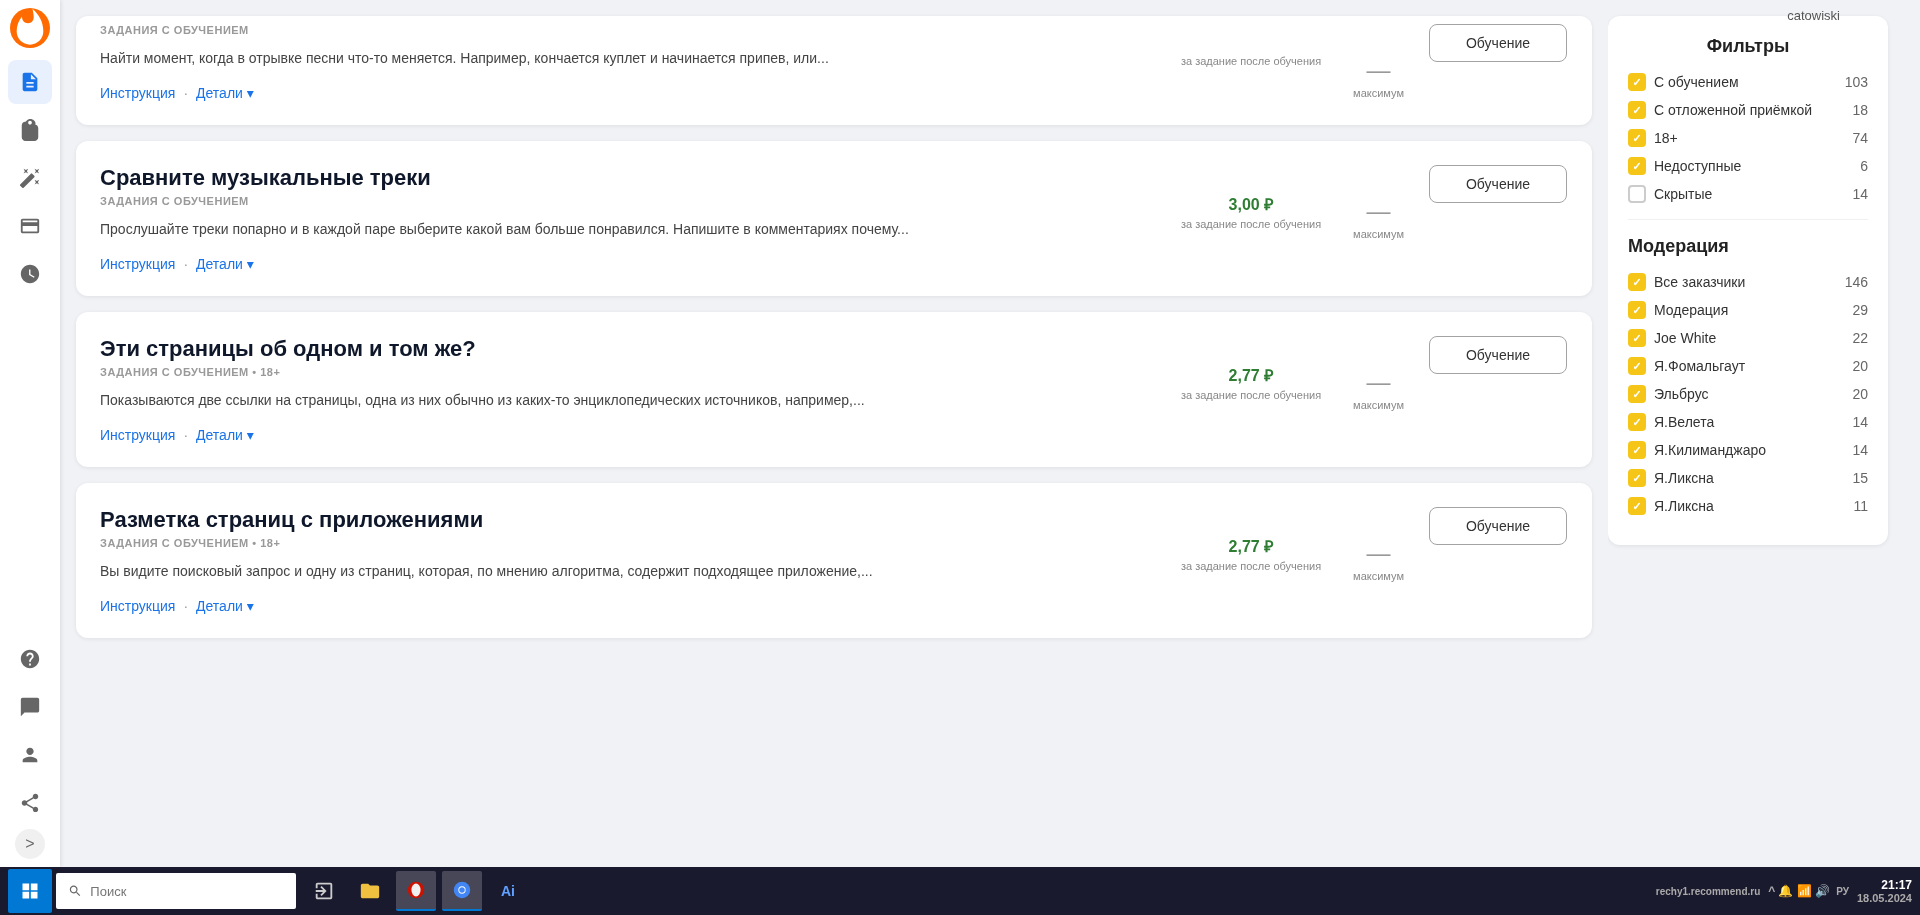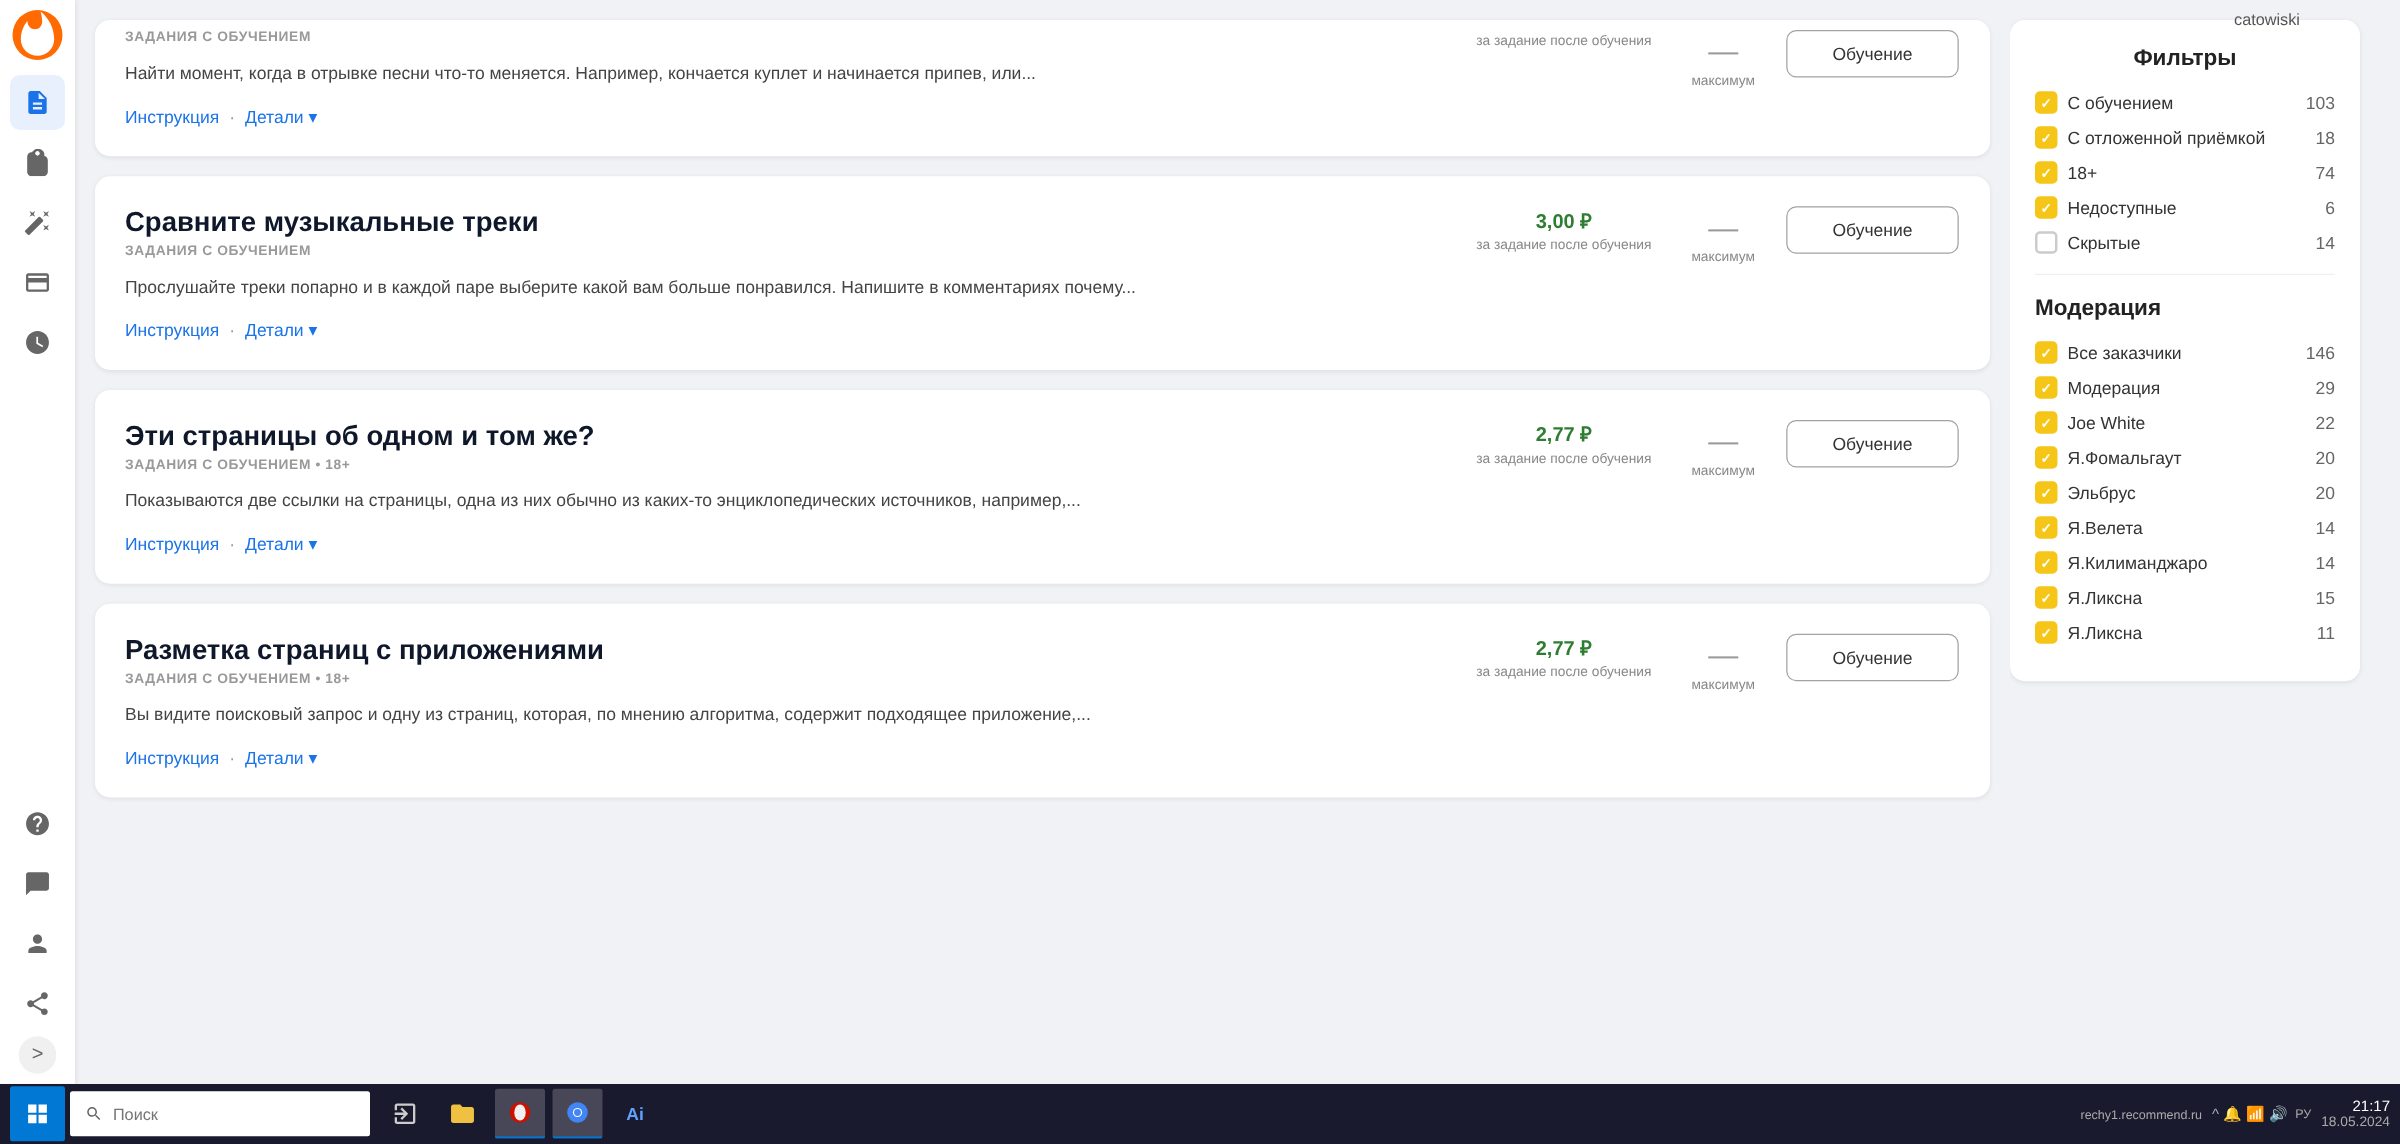--- a/index.html
+++ b/index.html
@@ -22,21 +22,21 @@
     }
     .taskbar-search input {
       border: none; outline: none; font-size: 13px; width: 100%; color: #333;
     }
     .taskbar-icons { display: flex; gap: 6px; align-items: center; margin-left: 4px; }
     .taskbar-icon {
       width: 40px; height: 40px; display: flex; align-items: center; justify-content: center;
       cursor: pointer; border-radius: 2px;
     }
     .taskbar-icon.active { background: rgba(255,255,255,0.2); border-bottom: 2px solid #0078d4; }
-    .taskbar-right { margin-left: auto; display: flex; align-items: center; gap: 8px; color: white; font-size: 12px; }
+    .taskbar-right { margin-left: auto; display: flex; align-items: center; gap: 8px; color: white; font-size: 12px; font-weight: bold; }
     .taskbar-time { text-align: right; }
 
     
     .sidebar {
       position: fixed; left: 0; top: 0; bottom: 48px; width: 60px;
       background: white; display: flex; flex-direction: column; align-items: center;
       padding: 8px 0; gap: 4px; z-index: 100; box-shadow: 1px 0 4px rgba(0,0,0,0.1);
     }
     .sidebar-logo {
       width: 40px; height: 40px; background: #ff6b00; border-radius: 50%;
@@ -65,21 +65,21 @@
       margin-bottom: 16px; display: flex; gap: 24px; align-items: flex-start;
       box-shadow: 0 1px 4px rgba(0,0,0,0.08);
     }
     .task-info { flex: 1; }
     .task-title { font-size: 22px; font-weight: 600; color: #0f172a; margin-bottom: 4px; }
     .task-subtitle { font-size: 11px; font-weight: 600; color: #999; text-transform: uppercase; letter-spacing: 0.5px; margin-bottom: 12px; }
     .task-desc { font-size: 14px; color: #444; line-height: 1.5; margin-bottom: 16px; }
     .task-links { display: flex; gap: 8px; align-items: center; font-size: 14px; }
     .task-link { color: #1a73e8; text-decoration: none; cursor: pointer; }
     .task-dot { color: #999; }
-    .task-pricing { display: flex; gap: 32px; align-items: flex-start; min-width: 200px; }
+    .task-pricing { display: flex; gap: 32px; align-items: flex-start; min-width: 200px; margin-top: 28px; }
     .price-block { text-align: center; }
     .price-value { font-size: 16px; font-weight: 600; color: #2e7d32; }
     .price-label { font-size: 11px; color: #888; margin-top: 2px; line-height: 1.4; }
     .price-dash { font-size: 24px; color: #999; padding-top: 4px; }
     .task-action { display: flex; flex-direction: column; align-items: center; justify-content: center; min-width: 140px; }
     .btn-training {
       background: white; border: 1px solid #a3a3a3; border-radius: 8px;
       padding: 10px 36px; font-size: 14px; color: #333; cursor: pointer;
       white-space: nowrap;
     }

